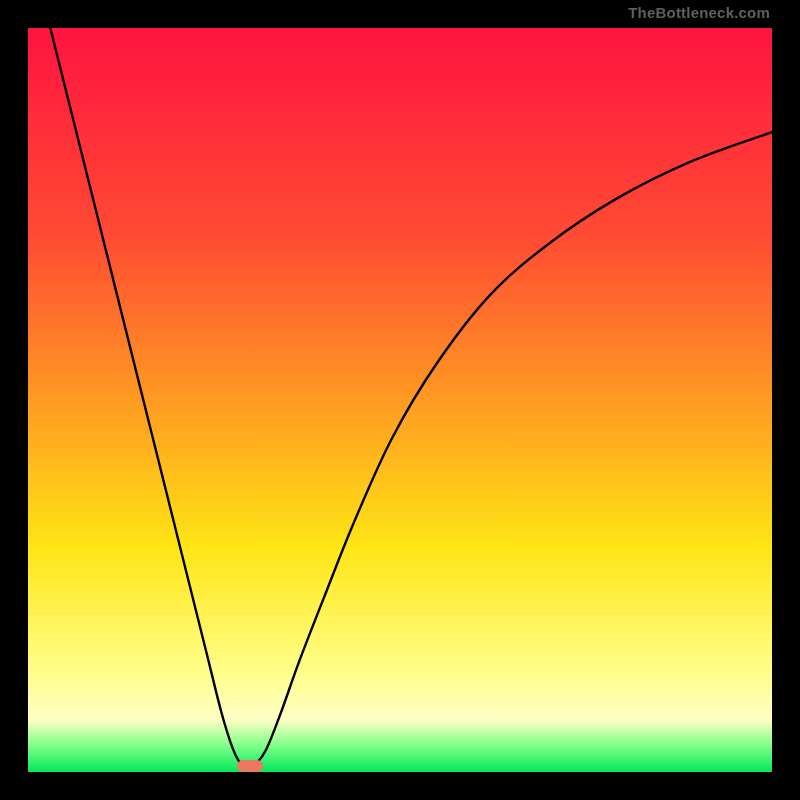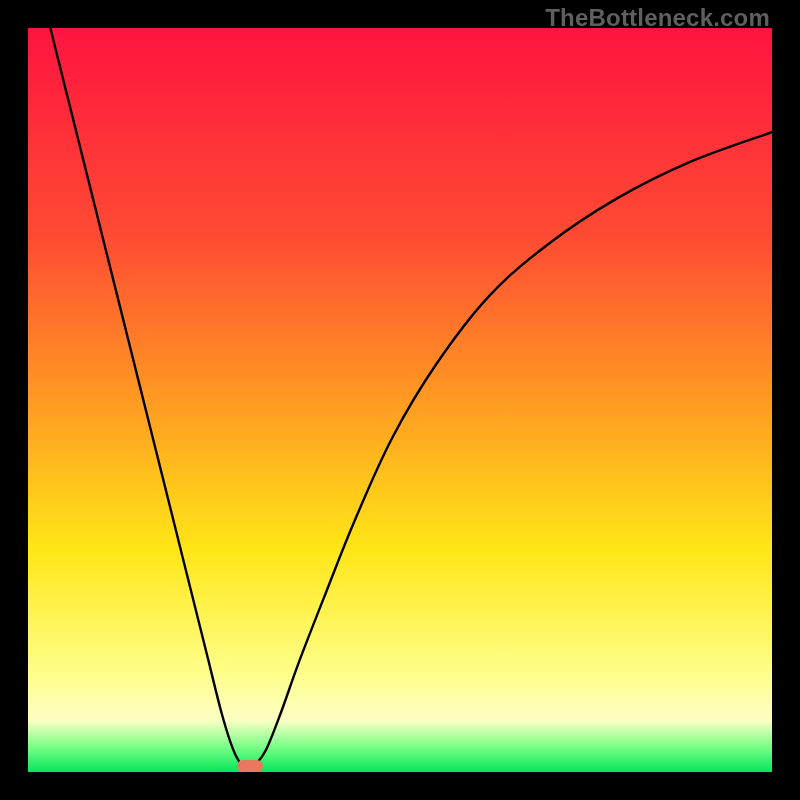--- a/index.html
+++ b/index.html
@@ -28,21 +28,21 @@
   }
   .gradient {
     position: absolute;
     inset: 0;
   }
   .watermark {
     position: absolute;
     top: 4px;
     right: 30px;
     font-family: Arial, Helvetica, sans-serif;
-    font-size: 24px;
+    font-size: 15px;
     font-weight: 600;
     color: #5f5f5f;
     letter-spacing: 0.2px;
   }
   .curve {
     position: absolute;
     inset: 0;
     overflow: visible;
   }
   .marker {

